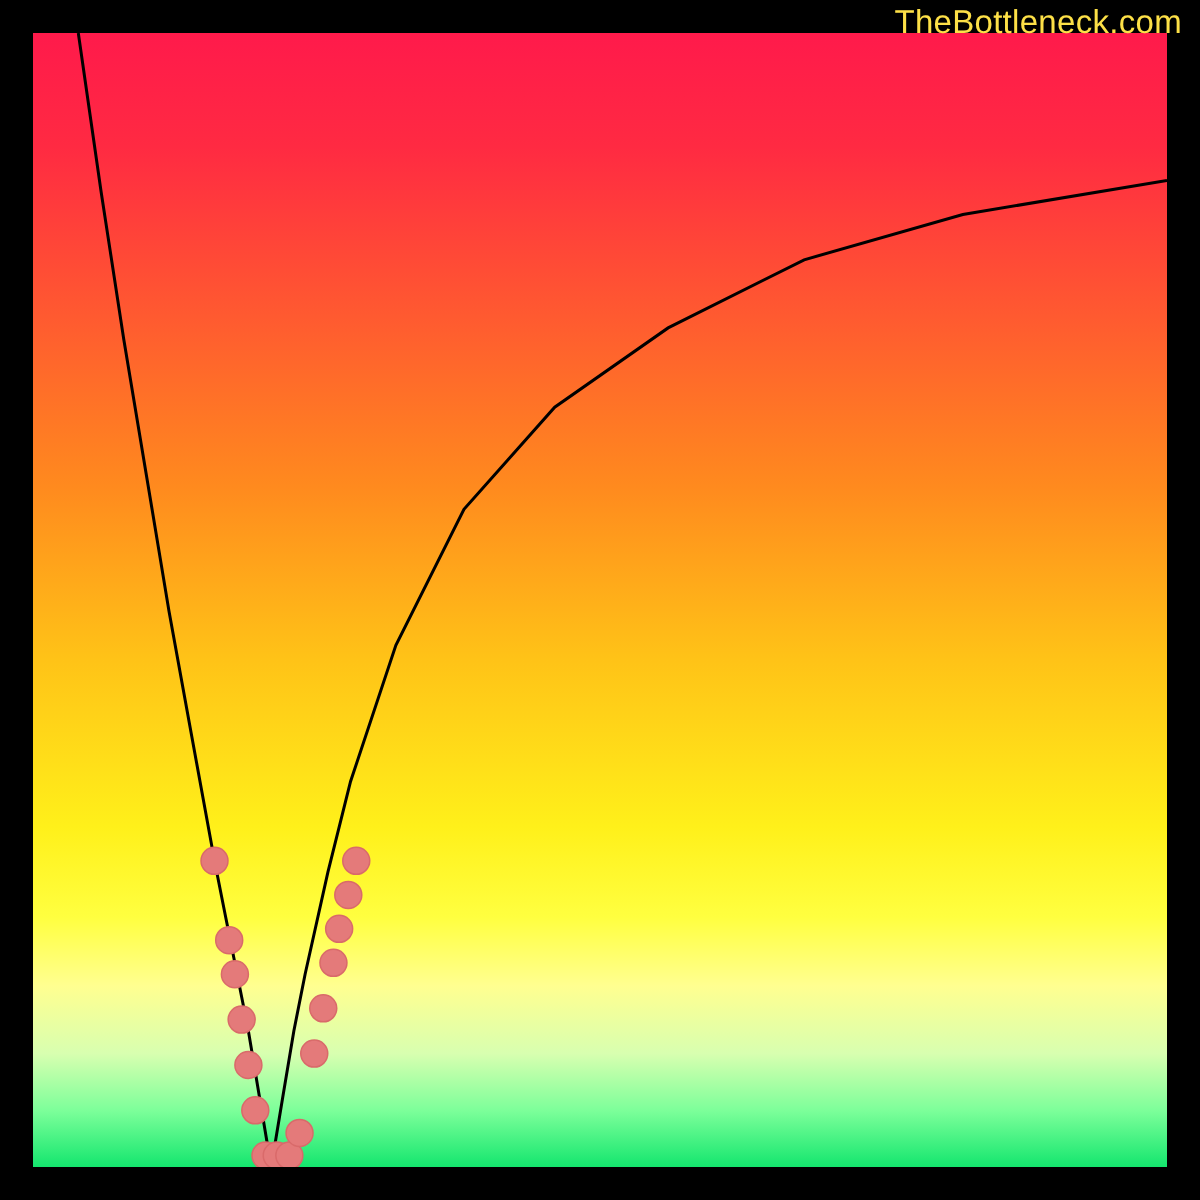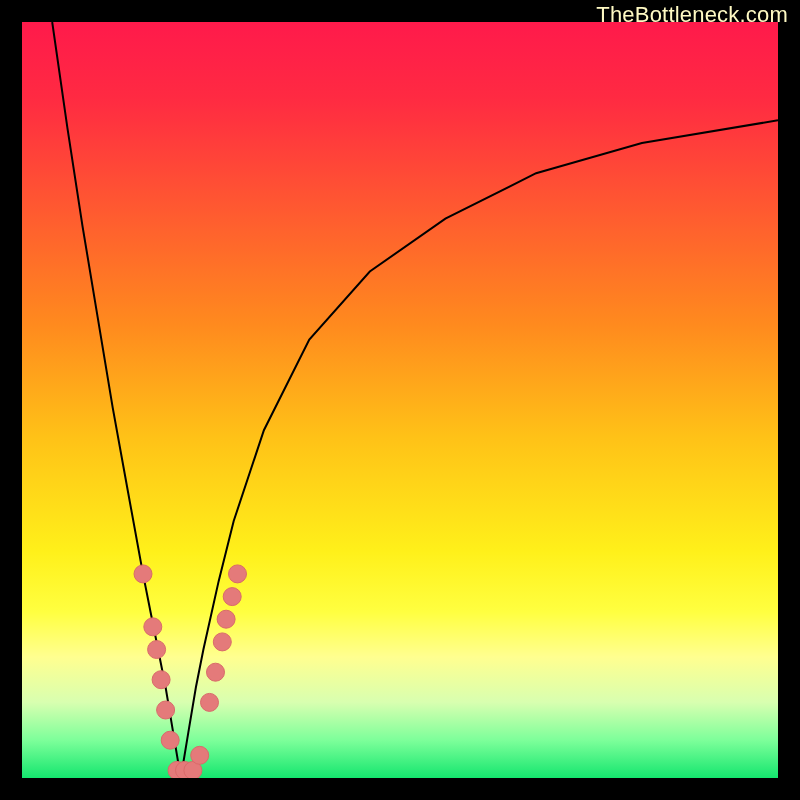--- a/index.html
+++ b/index.html
@@ -26,21 +26,21 @@
     overflow: hidden;
   }
   .gradient {
     position: absolute;
     inset: 0;
   }
   .watermark {
     position: absolute;
     top: 2px;
     right: 12px;
-    color: #fef9c3;
+    color: #fde047;
     font-size: 22px;
     font-weight: 400;
     letter-spacing: 0.2px;
   }
   svg {
     position: absolute;
     inset: 0;
   }
 </style>
 </head>

